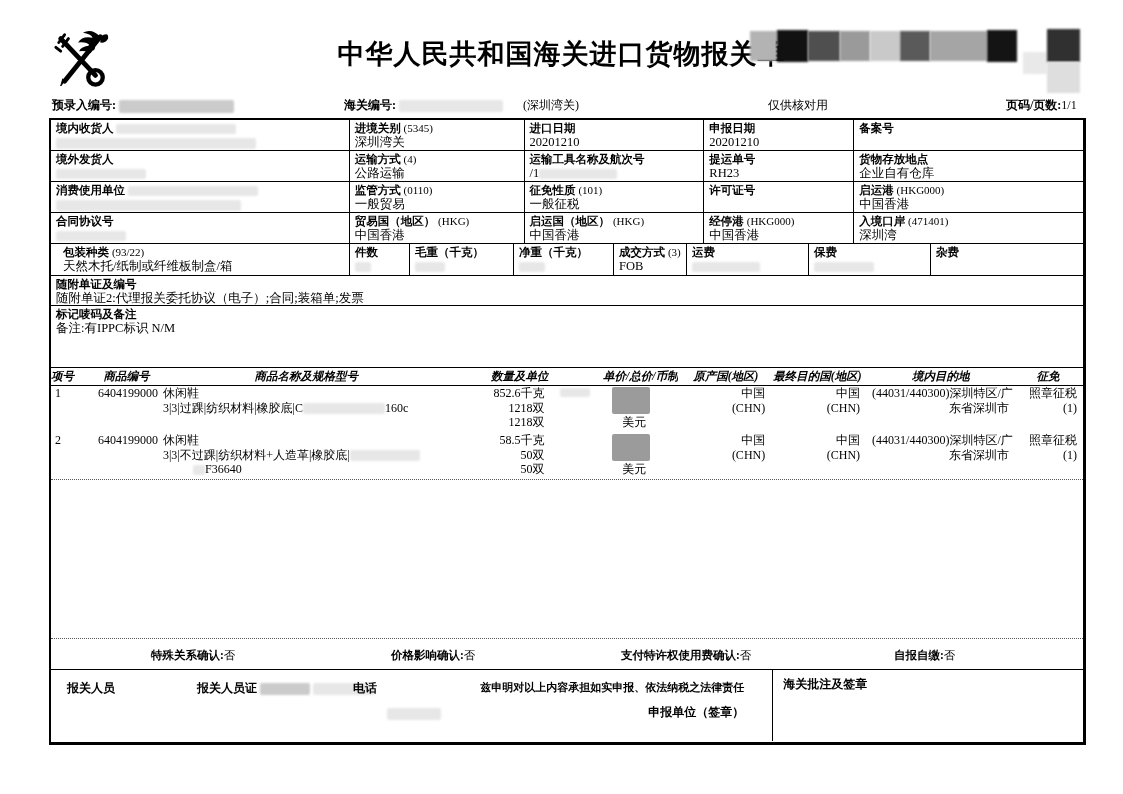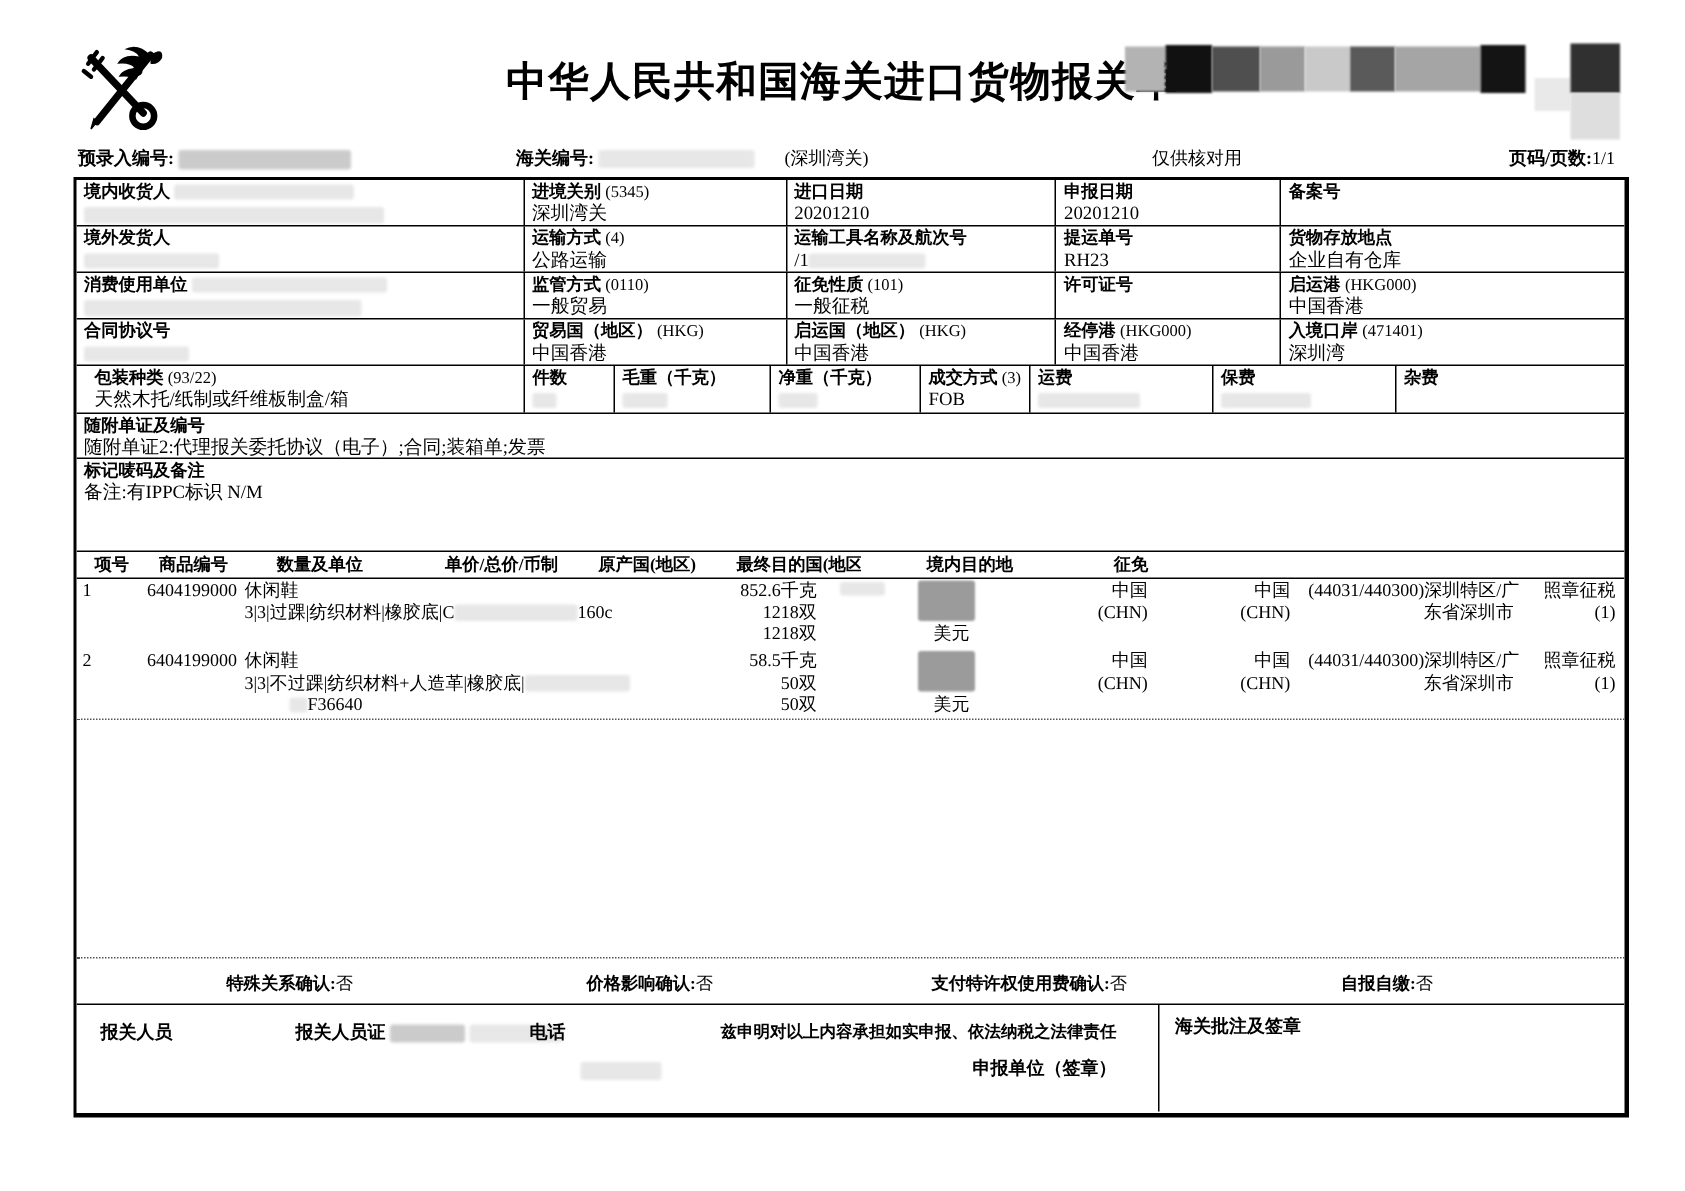--- a/index.html
+++ b/index.html
@@ -38,21 +38,21 @@
   .h31 { height:31px; } .h32 { height:32px; } .h30 { height:30px; } .h62 { height:62px; }
 
   
   .c1 { width:298px; } .c2 { width:175px; } .c3 { width:180px; } .c4 { width:150px; } .c5 { width:230px; }
   
   .p1{width:298px;padding-left:12px;} .p2{width:60px;} .p3{width:104px;} .p4{width:100px;}
   .p5{width:73px;} .p6{width:122px;} .p7{width:122px;} .p8{width:138px;}
 
   
   .ghead { display:flex; height:18px; border-bottom:1px solid #000; font-size:11.5px; font-weight:bold; }
-  .ghead > div { padding:1px 12px; white-space:nowrap; overflow:hidden; }
+  .ghead > div { padding:1px 0; white-space:nowrap; overflow:hidden;font-style:italic; }
   .g1{width:43px;} .g2{width:65px; text-align:center;} .g3{width:295px; text-align:center;}
   .g4{width:95px; text-align:right;} .g5{width:130px; text-align:right;}
   .g6{width:95px; text-align:center;} .g7{width:95px; text-align:left;}
   .g8{width:145px; text-align:center;} .g9{width:70px; text-align:center;}
   .gbody { position:relative; height:252px; font-size:12px; }
   .grow { display:flex; line-height:14.5px; }
   .grow > div { padding:0 4px; overflow:visible; white-space:nowrap; }
   .grow .g3 { text-align:left; } .grow .g4,.grow .g5 { text-align:right; }
   .grow .g6,.grow .g7 { text-align:right; padding-right:8px; }
   .grow .g8 { text-align:right; } .grow .g9 { text-align:right; padding-right:6px; }
@@ -270,20 +270,21 @@
     <div class="row h62">
       <div class="cell" style="width:100%;">
         <div class="lbl">标记唛码及备注</div>
         <div class="val">备注:有IPPC标识 N/M</div>
       </div>
     </div>
 
     <div class="ghead">
       <div class="g1">项号</div>
       <div class="g2">商品编号</div>
+      <div class="g3">商品名称及规格型号</div>
       <div class="g4">数量及单位</div>
       <div class="g5">单价/总价/币制</div>
       <div class="g6">原产国(地区)</div>
       <div class="g7">最终目的国(地区)</div>
       <div class="g8">境内目的地</div>
       <div class="g9">征免</div>
     </div>
 
     <div class="gbody">
 

